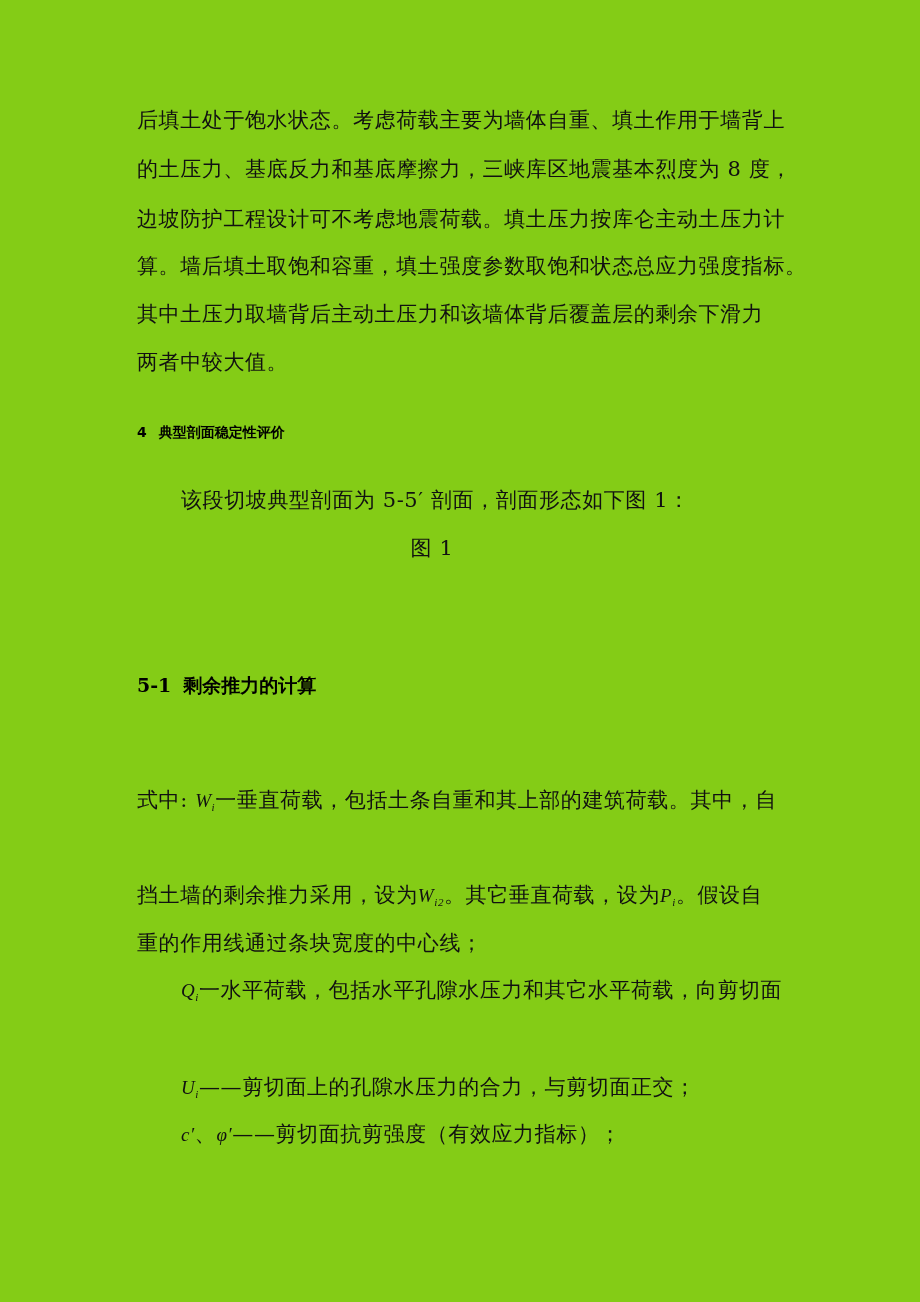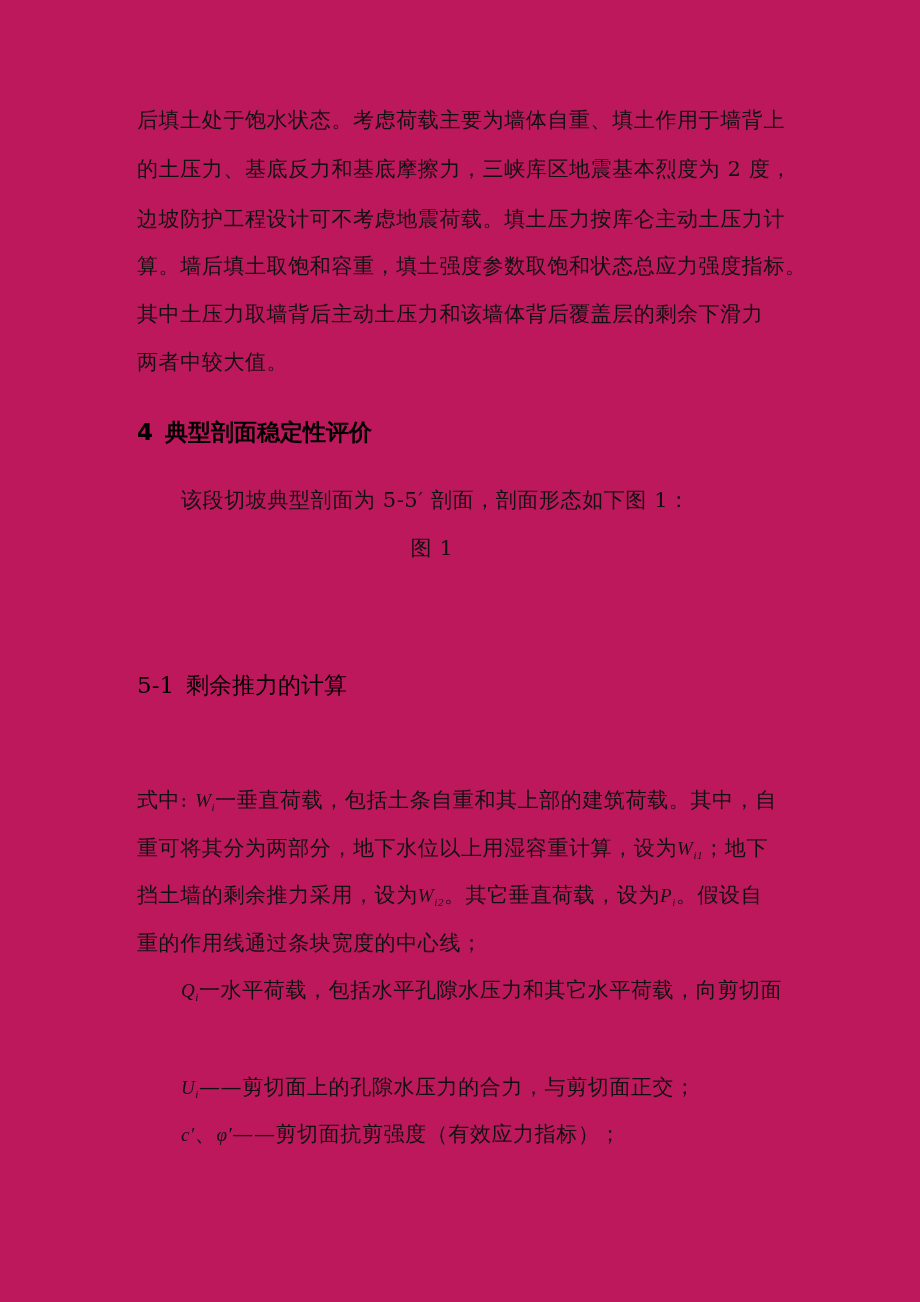--- a/index.html
+++ b/index.html
@@ -1,46 +1,46 @@
 <!DOCTYPE html>
 <html><head>
 <meta charset="utf-8">
 <style>
   html, body { margin: 0; padding: 0; background: #ffffff; }
   body { width: 920px; height: 1302px; position: relative; overflow: hidden; }
-  .page { position: absolute; left: 0; top: 0; width: 920px; height: 1302px; background: #be185d; }
+  .page { position: absolute; left: 0; top: 0; width: 920px; height: 1302px; background: #84cc16; }
   .line {
     position: absolute; left: 137px; width: 650px;
     font-family: "DejaVu Serif", "Liberation Serif", serif;
     font-size: 21px; color: #111; white-space: nowrap; line-height: 28px;
     letter-spacing: 0.6px;
   }
   .indent { left: 181px; }
   .center { left: 0; width: 864px; text-align: center; }
   .h-sans {
     position: absolute; left: 137px;
     font-family: "DejaVu Sans", "Liberation Sans", sans-serif;
-    font-weight: bold; font-size: 23px; color: #000; line-height: 28px; white-space: nowrap;
+    font-weight: bold; font-size: 14px; color: #000; line-height: 28px; white-space: nowrap;
   }
   .h-serif {
     position: absolute; left: 137px;
     font-family: "DejaVu Serif", "Liberation Serif", serif;
-    font-weight: normal; font-size: 23px; color: #000; line-height: 28px; white-space: nowrap;
+    font-weight: bold; font-size: 19px; color: #000; line-height: 28px; white-space: nowrap;
   }
   .num { margin-right: 12px; }
   .var { font-family: "Liberation Serif", "DejaVu Serif", serif; font-style: italic; font-size: 19px; }
   .sub { font-size: 11px; vertical-align: -4px; font-style: italic; font-family: "Liberation Serif", serif; }
 </style>
 </head>
 <body>
 
 <div class="page">
 
   <div class="line" style="top:106px">后填土处于饱水状态。考虑荷载主要为墙体自重、填土作用于墙背上</div>
-  <div class="line" style="top:155px">的土压力、基底反力和基底摩擦力，三峡库区地震基本烈度为 2 度，</div>
+  <div class="line" style="top:155px">的土压力、基底反力和基底摩擦力，三峡库区地震基本烈度为 8 度，</div>
   <div class="line" style="top:205px">边坡防护工程设计可不考虑地震荷载。填土压力按库仑主动土压力计</div>
   <div class="line" style="top:300px">其中土压力取墙背后主动土压力和该墙体背后覆盖层的剩余下滑力</div>
   <div class="line" style="top:252px">算。墙后填土取饱和容重，填土强度参数取饱和状态总应力强度指标。</div>
   <div class="line" style="top:348px">两者中较大值。</div>
 
   <div class="h-sans" style="top:418px">
     <span class="num">4</span><span>典型剖面稳定性评价</span>
   </div>
 
   <div class="line indent" style="top:486px">该段切坡典型剖面为 5-5′ 剖面，剖面形态如下图 1：</div>
@@ -50,23 +50,20 @@
   <div class="h-serif" style="top:671px">
     <span class="num">5-1</span><span>剩余推力的计算</span>
   </div>
 
 
   <div class="line" style="top:786px">
     <span>式中:</span>
     <span class="var">W</span><span class="sub">i</span><span>一垂直荷载，包括土条自重和其上部的建筑荷载。其中，自</span>
   </div>
 
-  <div class="line" style="top:834px">
-    <span>重可将其分为两部分，地下水位以上用湿容重计算，设为</span><span class="var">W</span><span class="sub">i1</span><span>；地下</span>
-  </div>
 
   <div class="line" style="top:881px">
     <span>挡土墙的剩余推力采用，设为</span><span class="var">W</span><span class="sub">i2</span><span>。其它垂直荷载，设为</span><span class="var">P</span><span class="sub">i</span><span>。假设自</span>
   </div>
 
   <div class="line" style="top:929px">重的作用线通过条块宽度的中心线；</div>
 
   <div class="line indent" style="top:976px">
     <span class="var">Q</span><span class="sub">i</span><span>一水平荷载，包括水平孔隙水压力和其它水平荷载，向剪切面</span>
   </div>

